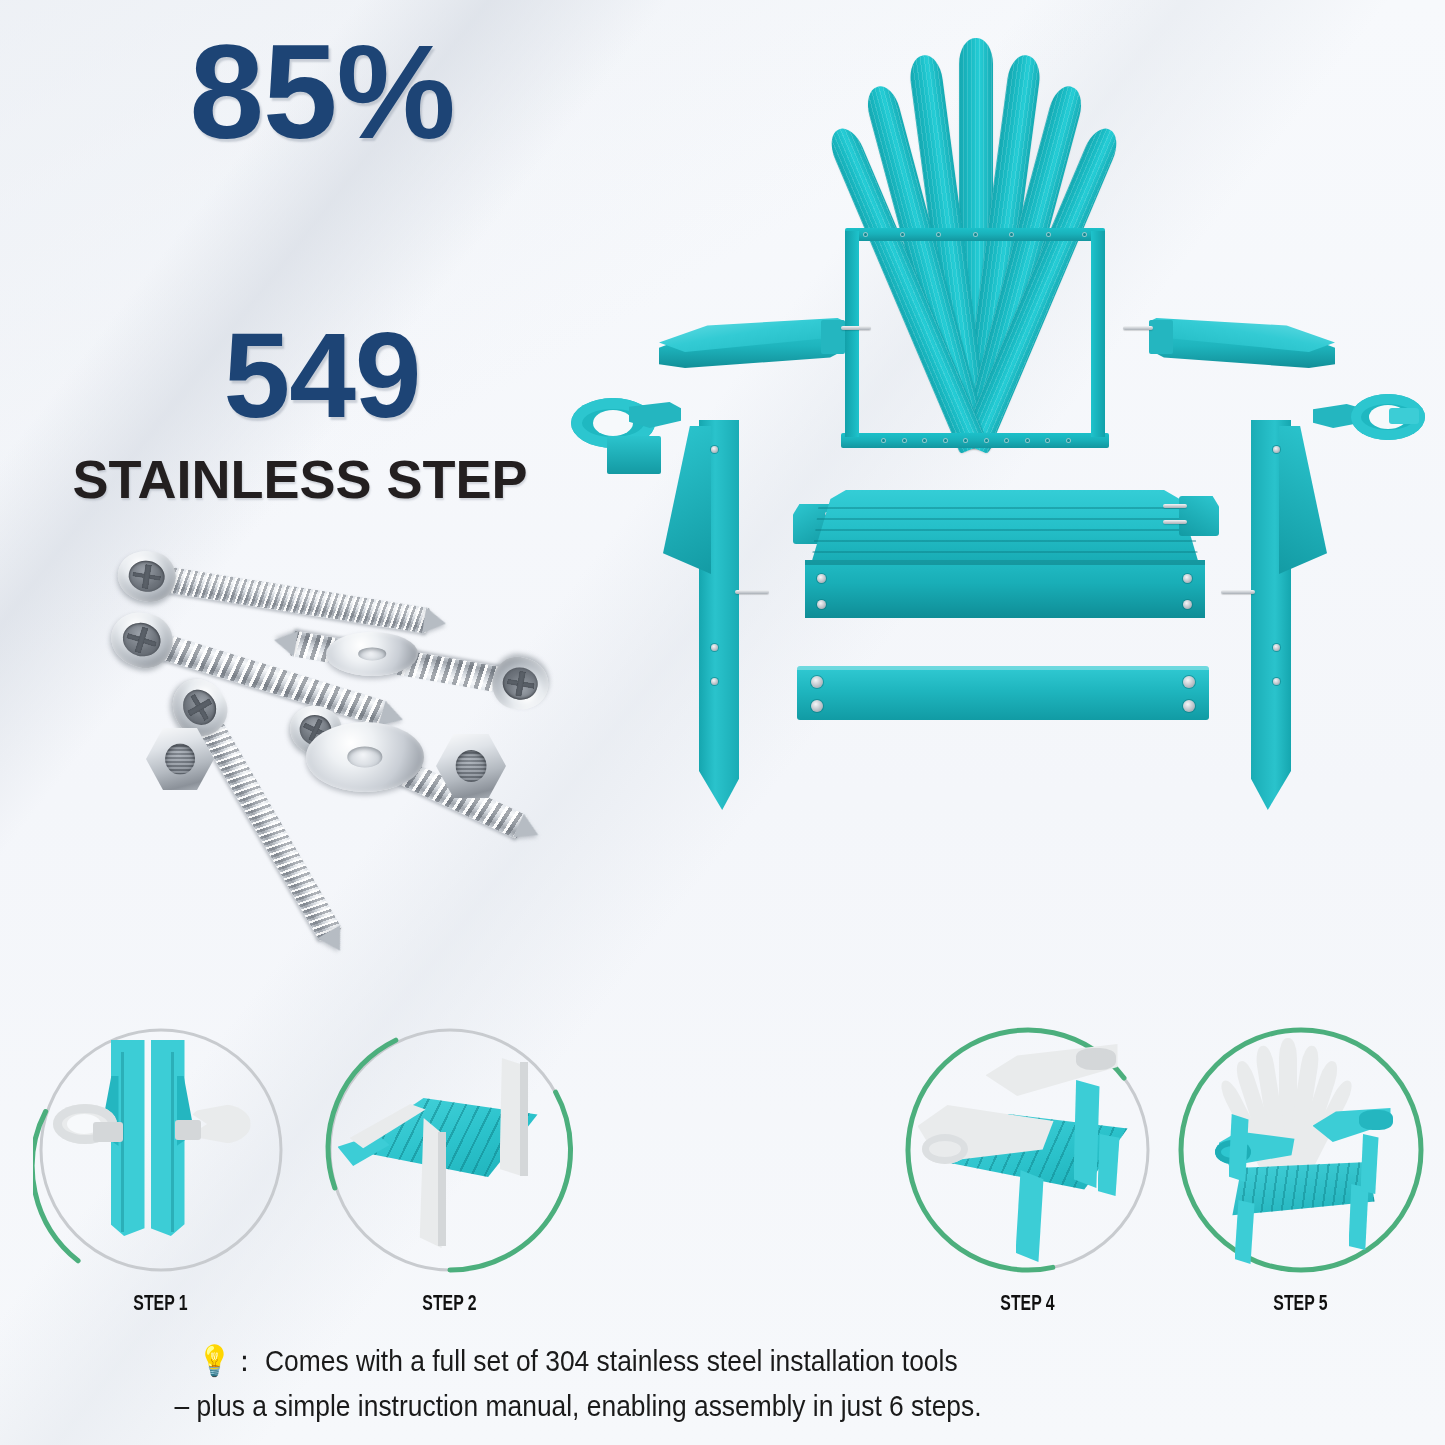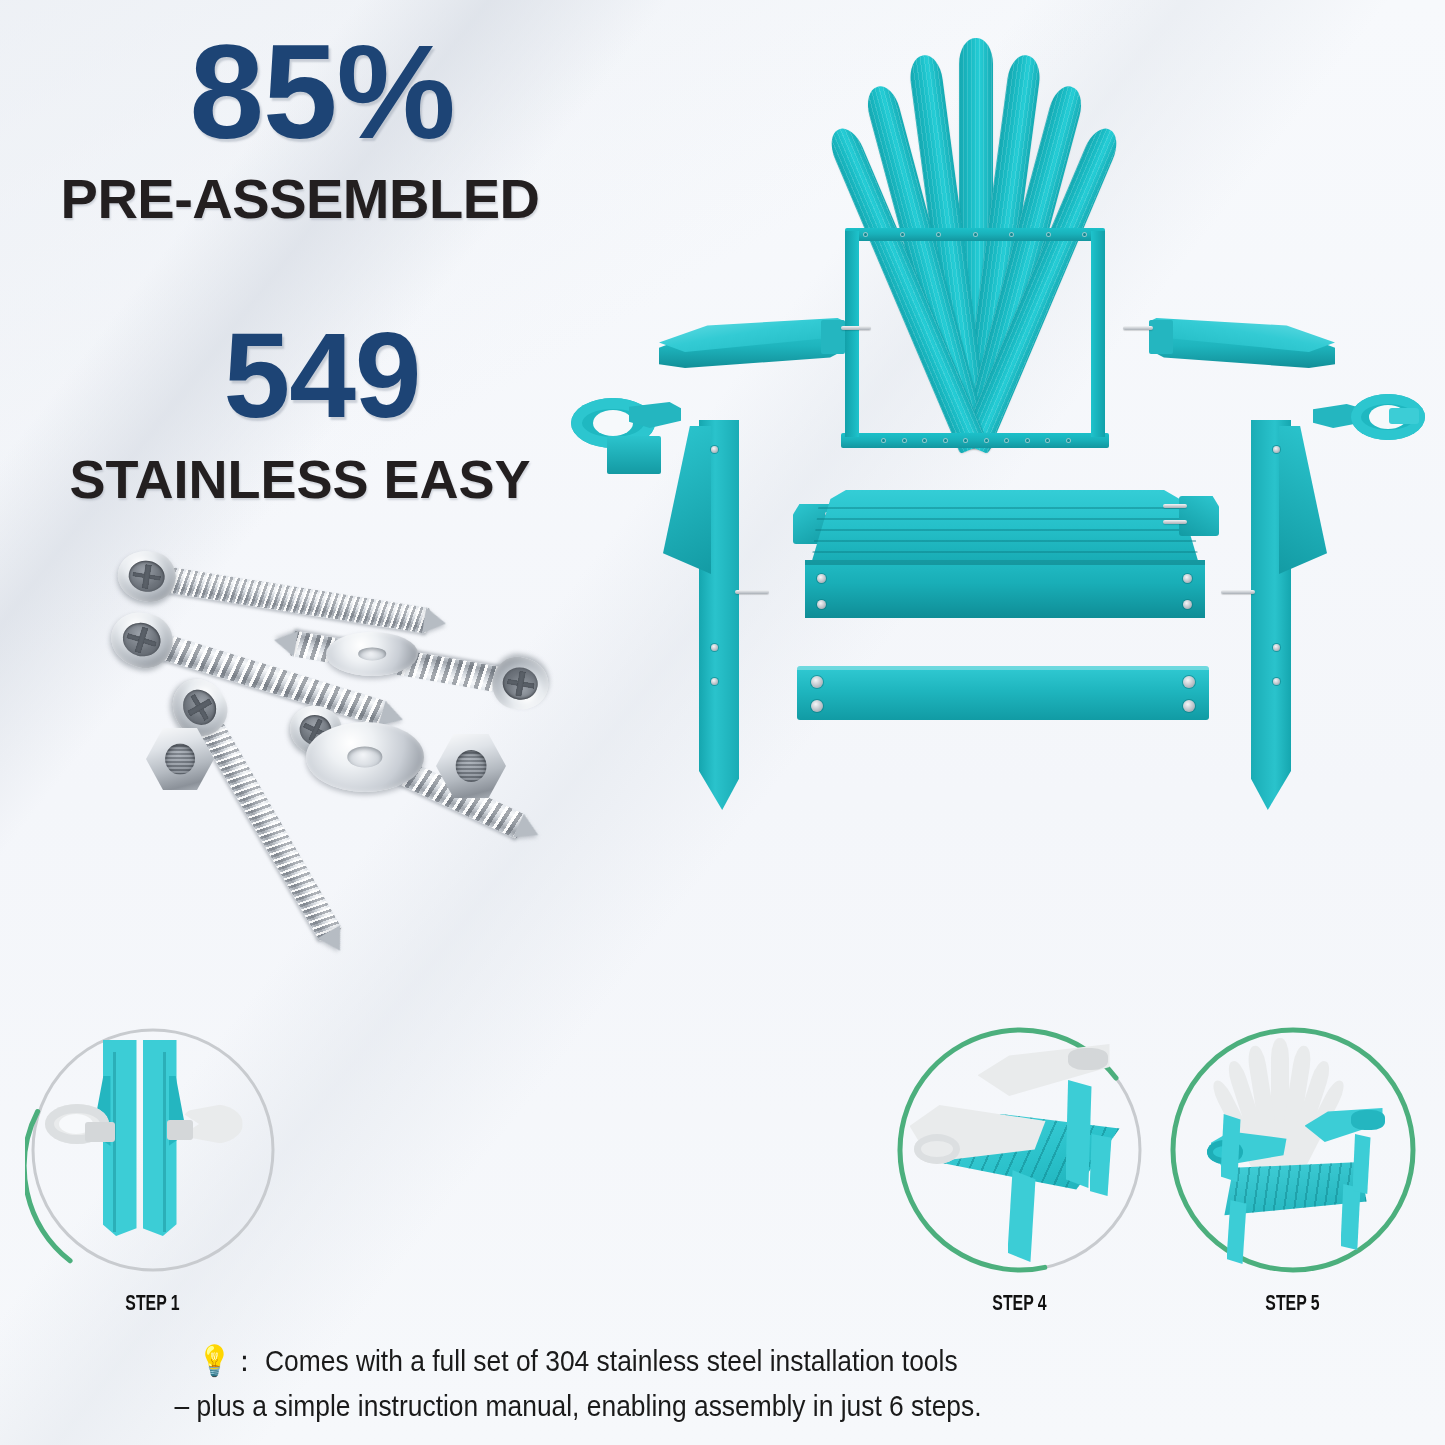--- a/index.html
+++ b/index.html
@@ -145,21 +145,21 @@
     box-shadow:0 3px 6px rgba(120,130,145,.35);
     display:flex;align-items:center;justify-content:center;
   }
   #banner span{
     color:#fff;font-weight:bold;font-size:78px;letter-spacing:1px;
     transform:scaleX(.80);display:inline-block;
     text-shadow:2px 3px 3px rgba(8,22,42,.55);
   }
 
   
-  #steps{position:absolute;left:0;top:1018px;width:1319px;height:300px;}
+  #steps{position:absolute;left:8px;top:1018px;width:1319px;height:300px;}
   .step{position:absolute;top:0;width:289px;height:300px;}
   .ring{position:absolute;left:50%;top:4px;transform:translateX(-50%);width:256px;height:256px;}
   .ring svg{display:block;}
   .steplbl{
     position:absolute;left:0;top:272px;width:100%;text-align:center;
     font-size:22px;font-weight:bold;color:#111;transform:scaleX(.72);
   }
   .art{position:absolute;left:50%;top:4px;transform:translateX(-50%);width:256px;height:256px;}
   .pc{position:absolute;}
   .tqs{background:#3ccdd6;}
@@ -175,26 +175,25 @@
   #cap .l{display:block;transform:scaleX(.88);}
   #bulb{font-size:30px;}
 </style>
 </head>
 <body>
 
 <div id="page">
 
   <div class="hl" id="pct">
     <div class="big">85%</div>
-    <div class="sub">PRE-ASSEMBLED</div>
   </div>
 
   <div class="hl" id="steel">
     <div class="big">549</div>
-    <div class="sub">STAINLESS EASY</div>
+    <div class="sub">STAINLESS STEP</div>
   </div>
 
   <div id="hw">
 
     <div class="screw" style="left:42px;top:36px;transform:rotate(9deg);">
       <div class="shank" style="left:44px;top:-13px;width:268px;"></div>
       <div class="head" style="left:-2px;top:-25px;width:58px;height:50px;">
           <span class="slot"></span>
         </div>
       <div class="tip" style="left:308px;top:-13px;"></div>
@@ -415,20 +414,48 @@
 
         <div class="pc" style="left:20px;top:82px;width:64px;height:40px;border-radius:50%;background:#e9ebec;box-shadow:inset 0 0 0 9px #dcdfe1;"></div>
         <div class="pc" style="left:34px;top:92px;width:34px;height:20px;border-radius:50%;background:#f7f9fb;"></div>
         <div class="pc wtd" style="left:60px;top:100px;width:30px;height:20px;border-radius:3px;"></div>
         <div class="pc wt" style="left:156px;top:82px;width:62px;height:40px;border-radius:50% 50% 50% 50%;clip-path:polygon(0 20%,70% 0,100% 10%,100% 90%,70% 100%,0 80%,30% 50%);"></div>
         <div class="pc wtd" style="left:142px;top:98px;width:26px;height:20px;border-radius:3px;"></div>
       </div>
       <div class="steplbl">STEP 1</div>
     </div>
 
+    <div class="step" style="left:297px;">
+      <div class="ring">
+        <svg viewBox="0 0 256 256" width="256" height="256">
+          <circle cx="128" cy="128" r="120" fill="none" stroke="#c8cbcf" stroke-width="3"></circle>
+          <path d="M 128 8 A 120 120 0 0 0 22.4 185.9" fill="none" stroke="#4caf7d" stroke-width="5" stroke-linecap="round" transform="rotate(180 128 128)"></path>
+          <path d="M 73.8 18.2 A 120 120 0 0 0 12.8 166.0" fill="none" stroke="#4caf7d" stroke-width="5" stroke-linecap="round"></path>
+        </svg>
+      </div>
+      <div class="art">
+
+        <div class="pc" style="left:26px;top:76px;width:190px;height:92px;
+          background:linear-gradient(160deg,#49d4dc 0%,#2cc3cc 50%,#1aadb6 100%);
+          clip-path:polygon(40% 0,100% 18%,74% 86%,0 56%);"></div>
+        <div class="pc" style="left:26px;top:76px;width:190px;height:92px;
+          background:repeating-linear-gradient(116deg, rgba(10,120,128,.45) 0 2px, rgba(0,0,0,0) 2px 12px);
+          clip-path:polygon(40% 0,100% 18%,74% 86%,0 56%);"></div>
+
+        <div class="pc tqs" style="left:16px;top:112px;width:52px;height:32px;clip-path:polygon(0 40%,76% 0,100% 34%,30% 100%);"></div>
+
+        <div class="pc wt" style="left:178px;top:36px;width:24px;height:118px;clip-path:polygon(10% 0,100% 6%,92% 100%,0 94%);"></div>
+        <div class="pc wtd" style="left:198px;top:40px;width:8px;height:114px;"></div>
+        <div class="pc wt" style="left:96px;top:96px;width:28px;height:130px;clip-path:polygon(22% 0,100% 14%,86% 100%,8% 92%);"></div>
+        <div class="pc wtd" style="left:116px;top:110px;width:8px;height:114px;"></div>
+
+        <div class="pc wt" style="left:28px;top:82px;width:76px;height:46px;clip-path:polygon(0 74%,80% 0,100% 12%,18% 96%);"></div>
+      </div>
+      <div class="steplbl">STEP 2</div>
+    </div>
 
 
     <div class="step" style="left:875px;">
       <div class="ring">
         <svg viewBox="0 0 256 256" width="256" height="256">
           <circle cx="128" cy="128" r="120" fill="none" stroke="#c8cbcf" stroke-width="3"></circle>
           <path d="M 224 56 A 120 120 0 1 0 152.8 245.4" fill="none" stroke="#4caf7d" stroke-width="5" stroke-linecap="round"></path>
         </svg>
       </div>
       <div class="art">

